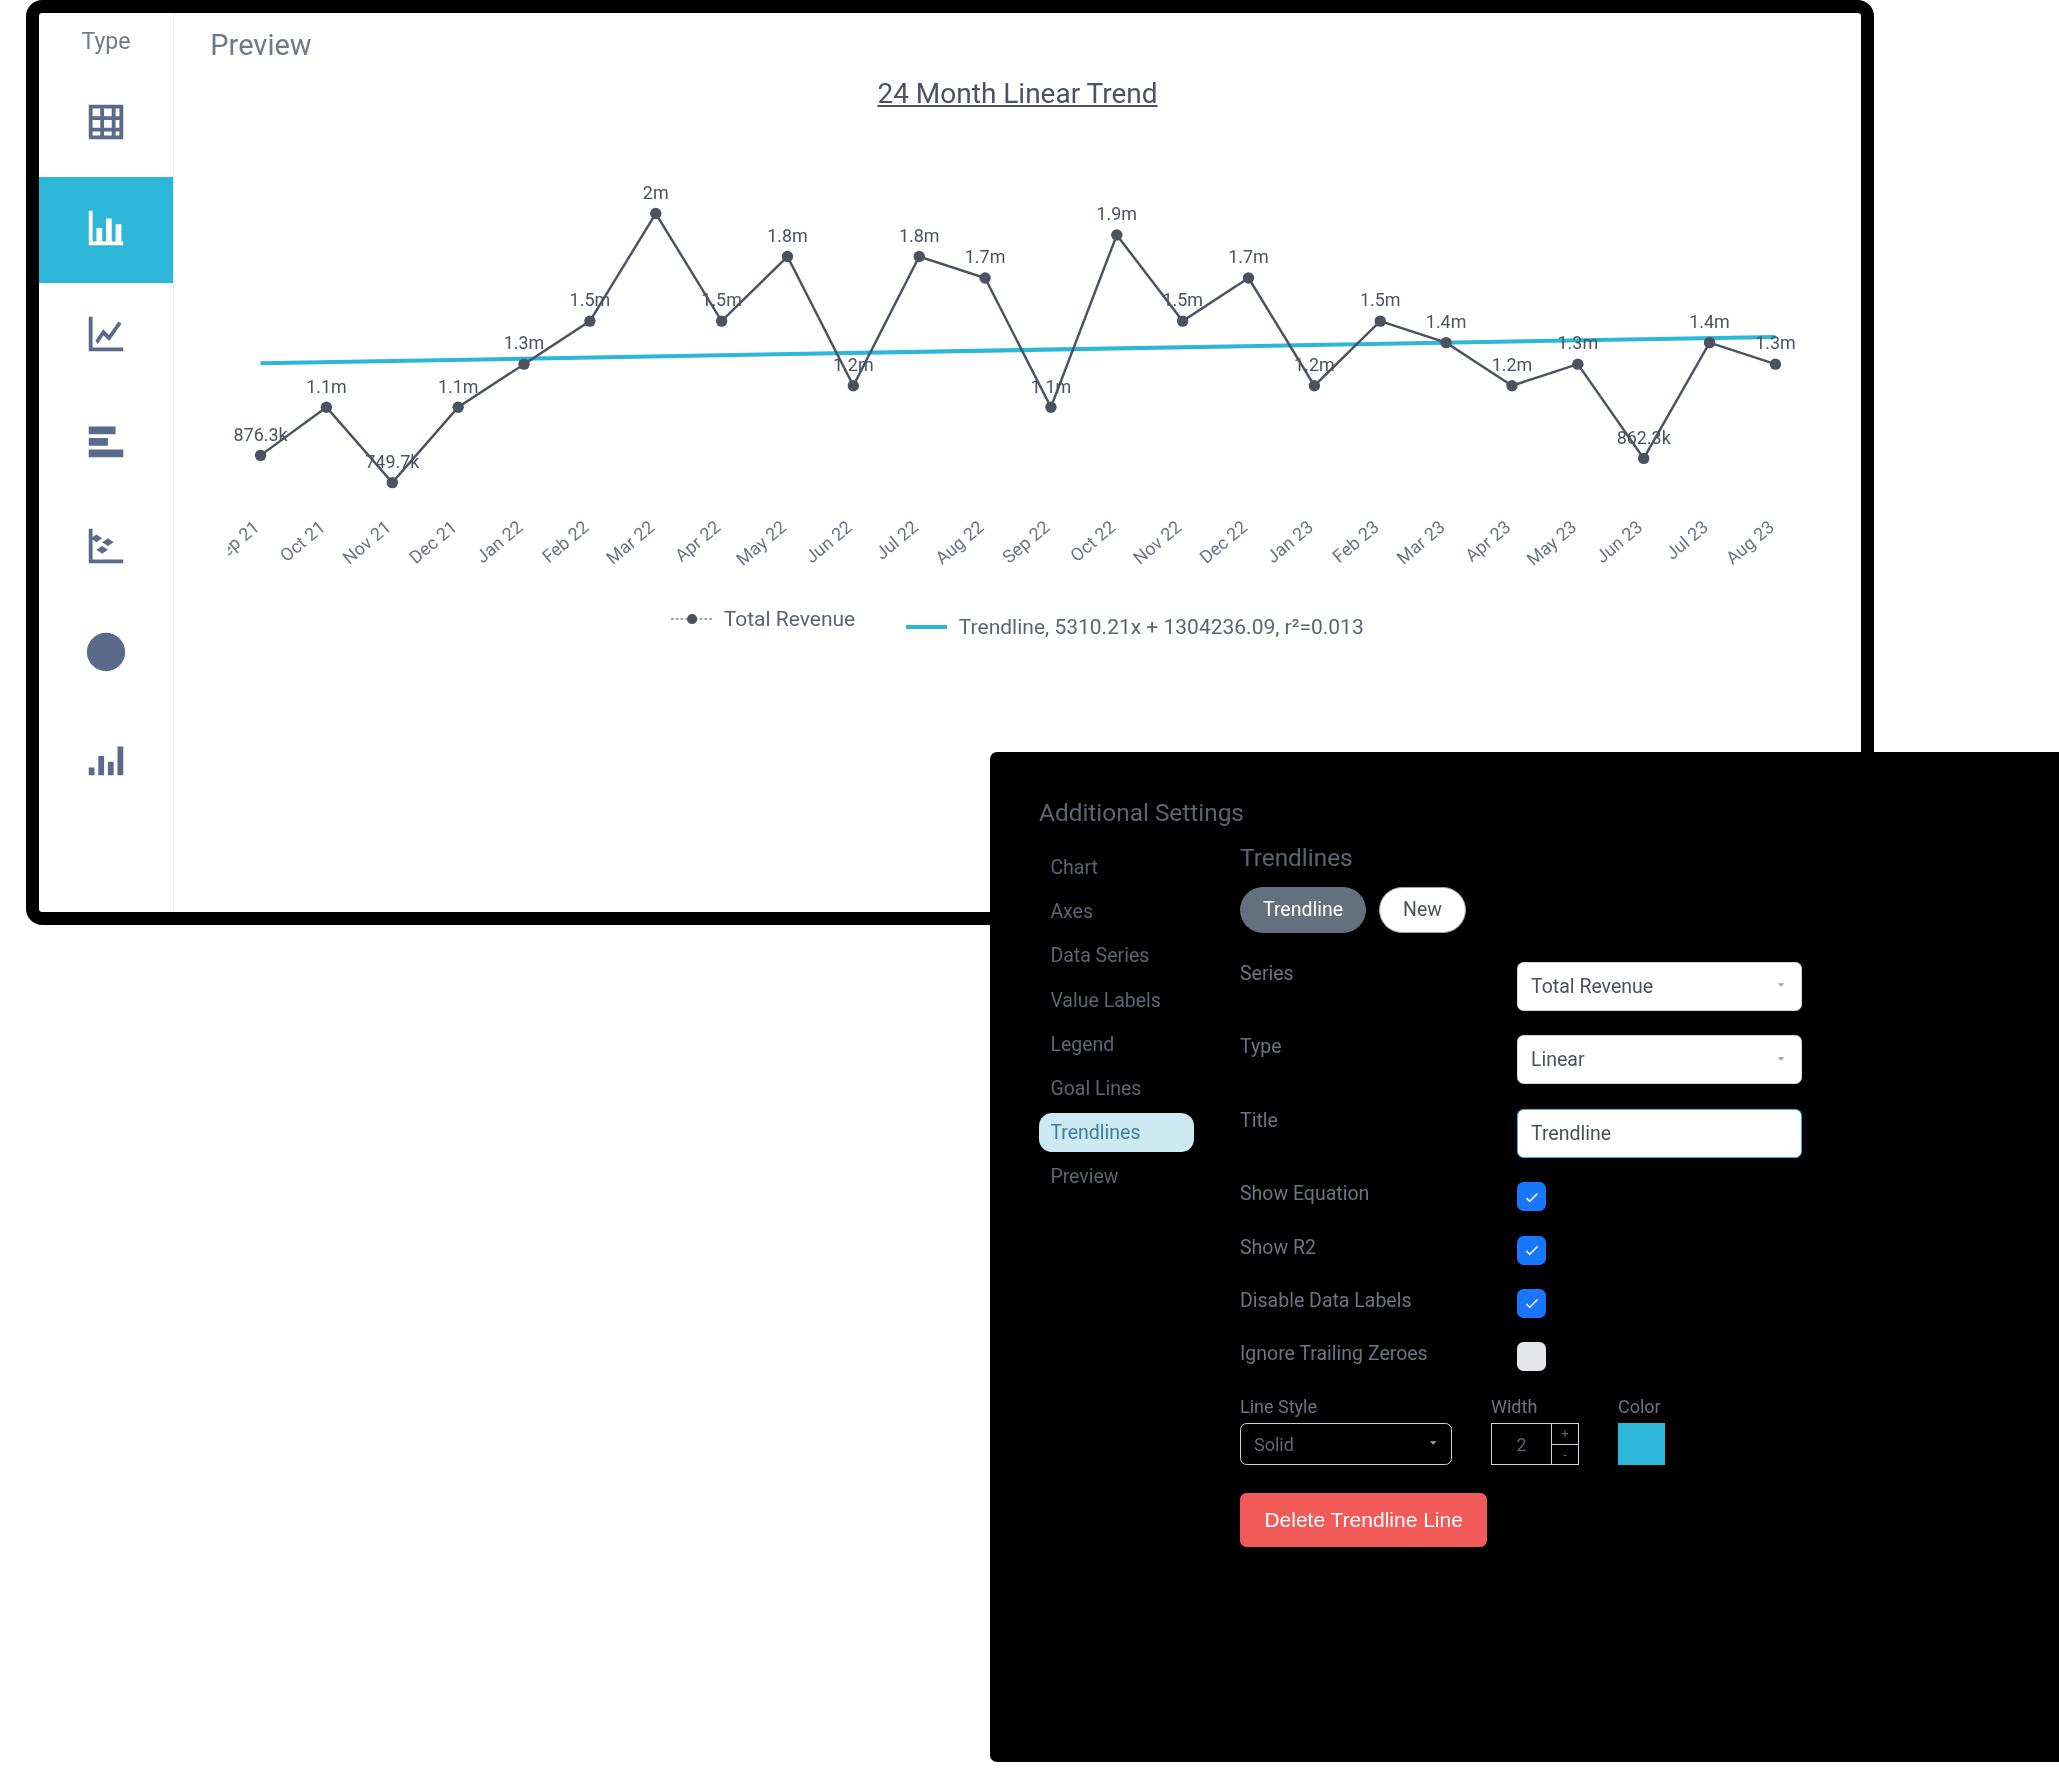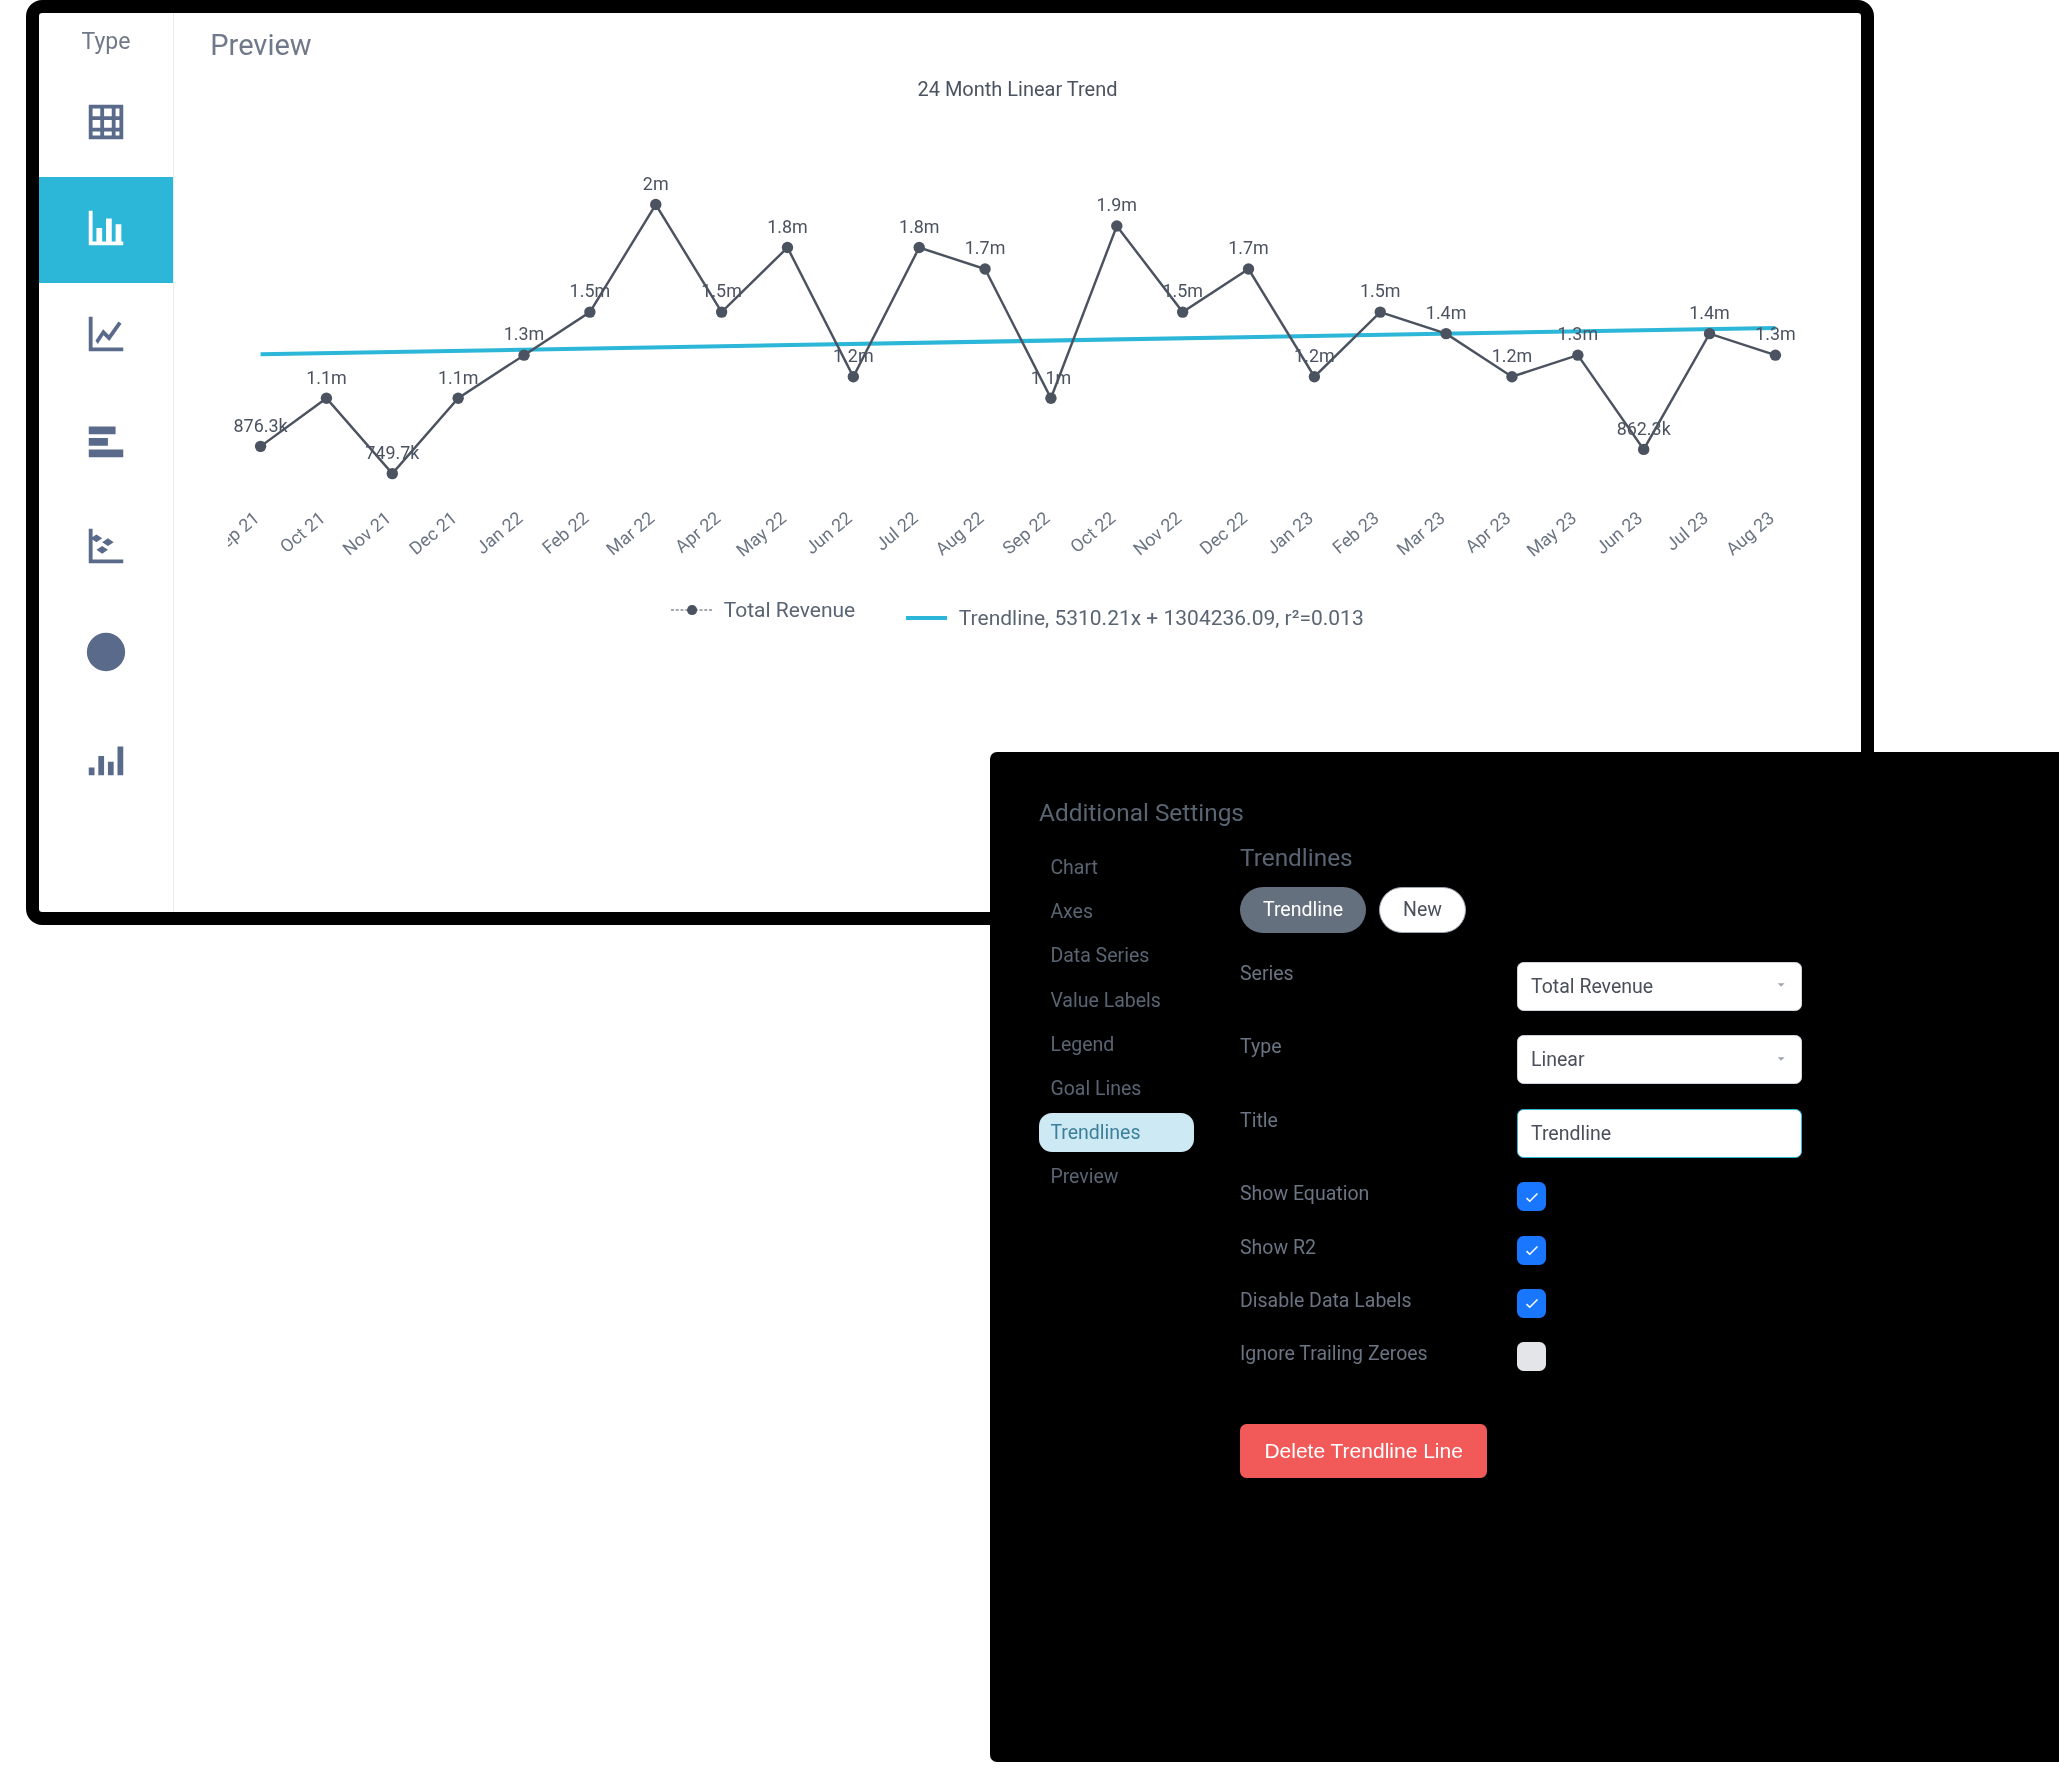--- a/index.html
+++ b/index.html
@@ -19,21 +19,21 @@
 .type-sidebar{width:135px;border-right:0.8px solid #e7e9ec;padding:14.7px 0 0 0;}
 .type-title{font-size:23px;color:#70798a;text-align:center;margin-bottom:16.3px;}
 .type-item{height:106px;display:flex;align-items:center;justify-content:center;cursor:pointer;}
 .type-item svg{width:46px;height:46px;fill:#5a6a8a;}
 .type-item.active{background:#2cb6d8;}
 .type-item.active svg{fill:#fff;}
 
 
 .preview{flex:1;padding:14.7px 33px 0 33px;position:relative;}
 .preview-title{font-size:29px;color:#70798a;margin:0 0 8.1px 3.3px;}
-.chart-title{text-align:center;font-size:20px;color:#4b5360;margin:15px 0 33px 0;}
+.chart-title{text-align:center;font-size:28px;color:#4b5360;margin:15px 0 33px 0;text-decoration:underline;}
 
 .chart-box{position:relative;width:1580px;height:440px;margin:0 auto;}
 #plot{display:block;}
 
 
 .legend{margin-top:24.4px;text-align:center;font-size:21px;color:#5a6573;}
 .legend-item{display:inline-flex;align-items:center;margin:0 23px;}
 .legend-dot-line{width:41px;height:19.5px;margin-right:11.4px;position:relative;}
 .legend-dot-line::before{content:"";position:absolute;left:0;top:50%;width:100%;border-top:1.6px dashed #4b5360;transform:translateY(-50%);}
 .legend-dot-line::after{content:"";position:absolute;left:50%;top:50%;width:9.8px;height:9.8px;border-radius:50%;background:#4b5360;transform:translate(-50%,-50%);}
@@ -313,20 +313,45 @@
                 <path d="M9 16.2l-3.5-3.5L4 14.2 9 19l11-11-1.5-1.5z"></path>
               </svg>
             </div>
         </div>
 
         <div class="form-row">
           <div class="form-label">Ignore Trailing Zeroes</div>
           <div class="cb off"></div>
         </div>
 
+        <div class="ls-row">
+          <div class="ls-col">
+            <div class="ls-label">Line Style</div>
+            <div class="ls-select">
+              <span>Solid</span>
+              <span class="caret"><svg viewBox="0 0 24 24">
+                    <path d="M7 10l5 5 5-5z"></path>
+                  </svg></span>
+            </div>
+          </div>
+          <div class="ls-col">
+            <div class="ls-label">Width</div>
+            <div class="width-stepper">
+              <div class="width-val">2</div>
+              <div class="width-btns">
+                <div>+</div>
+                <div>-</div>
+              </div>
+            </div>
+          </div>
+          <div class="ls-col">
+            <div class="ls-label">Color</div>
+            <div class="color-swatch" style="background: rgb(44, 182, 216);"></div>
+          </div>
+        </div>
 
         <button class="delete-btn">
           <span>Delete Trendline Line</span>
         </button>
       </div>
 
     </div>
   </div>
 
 </div>

